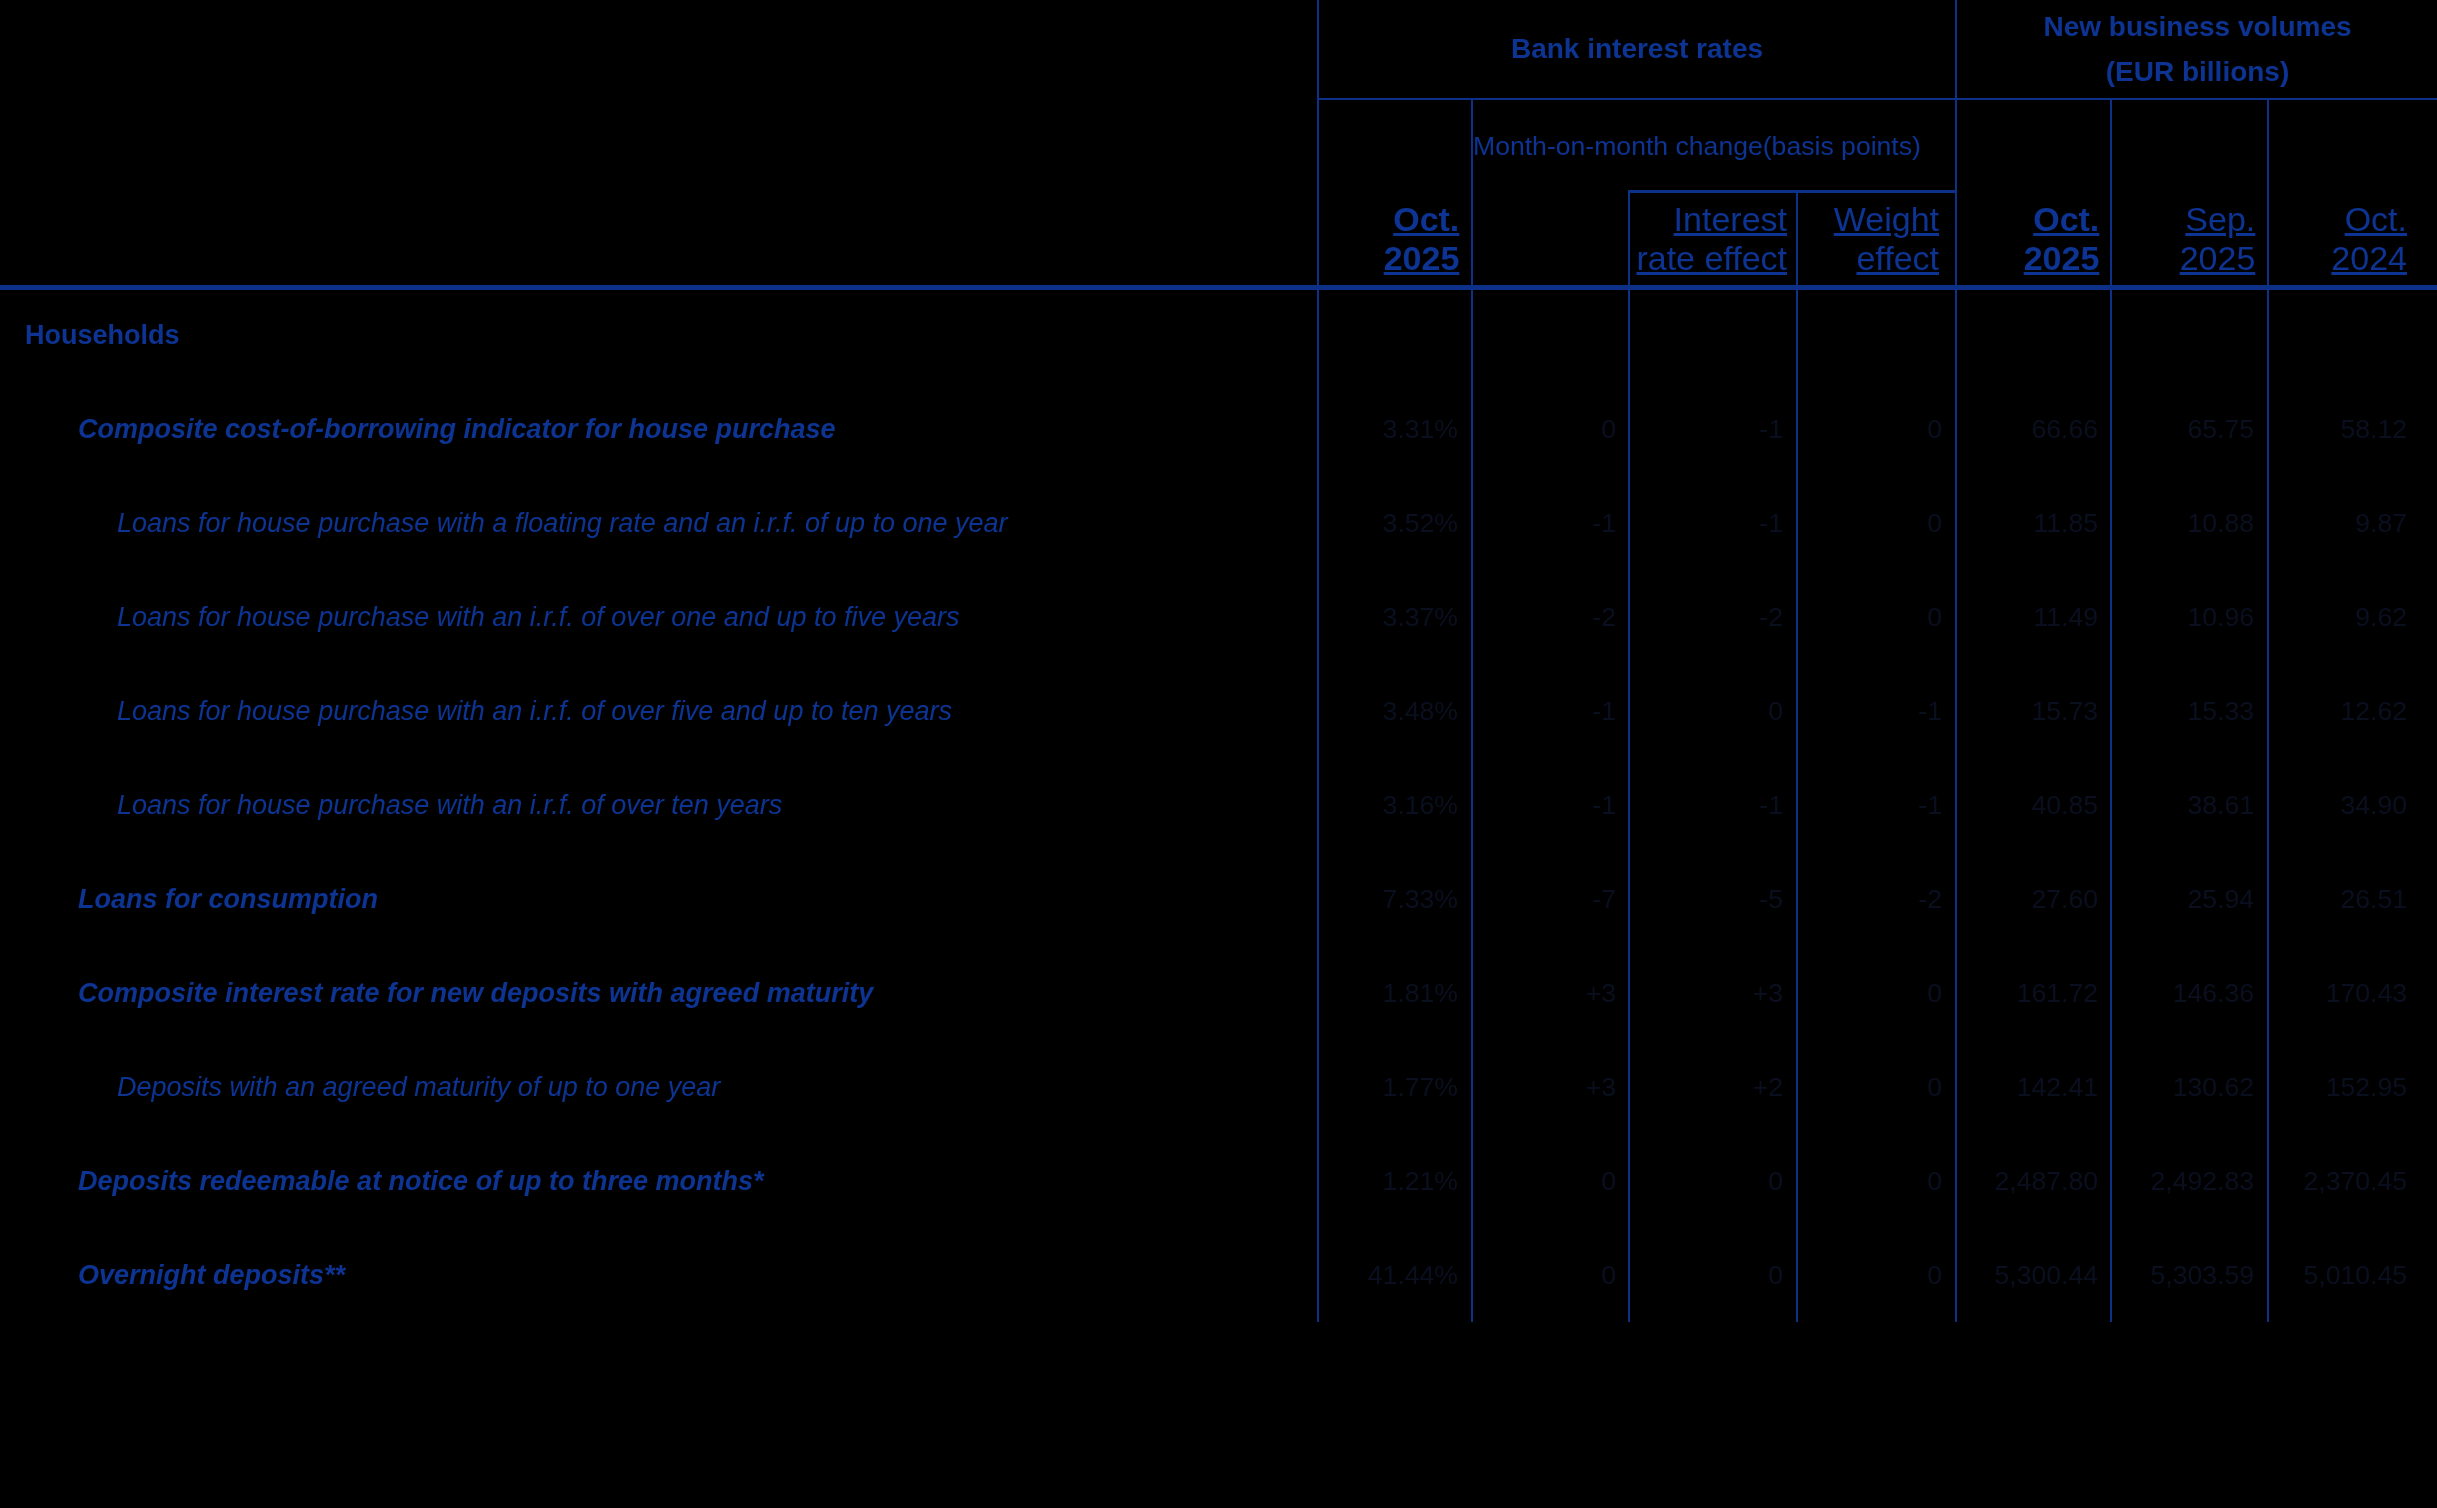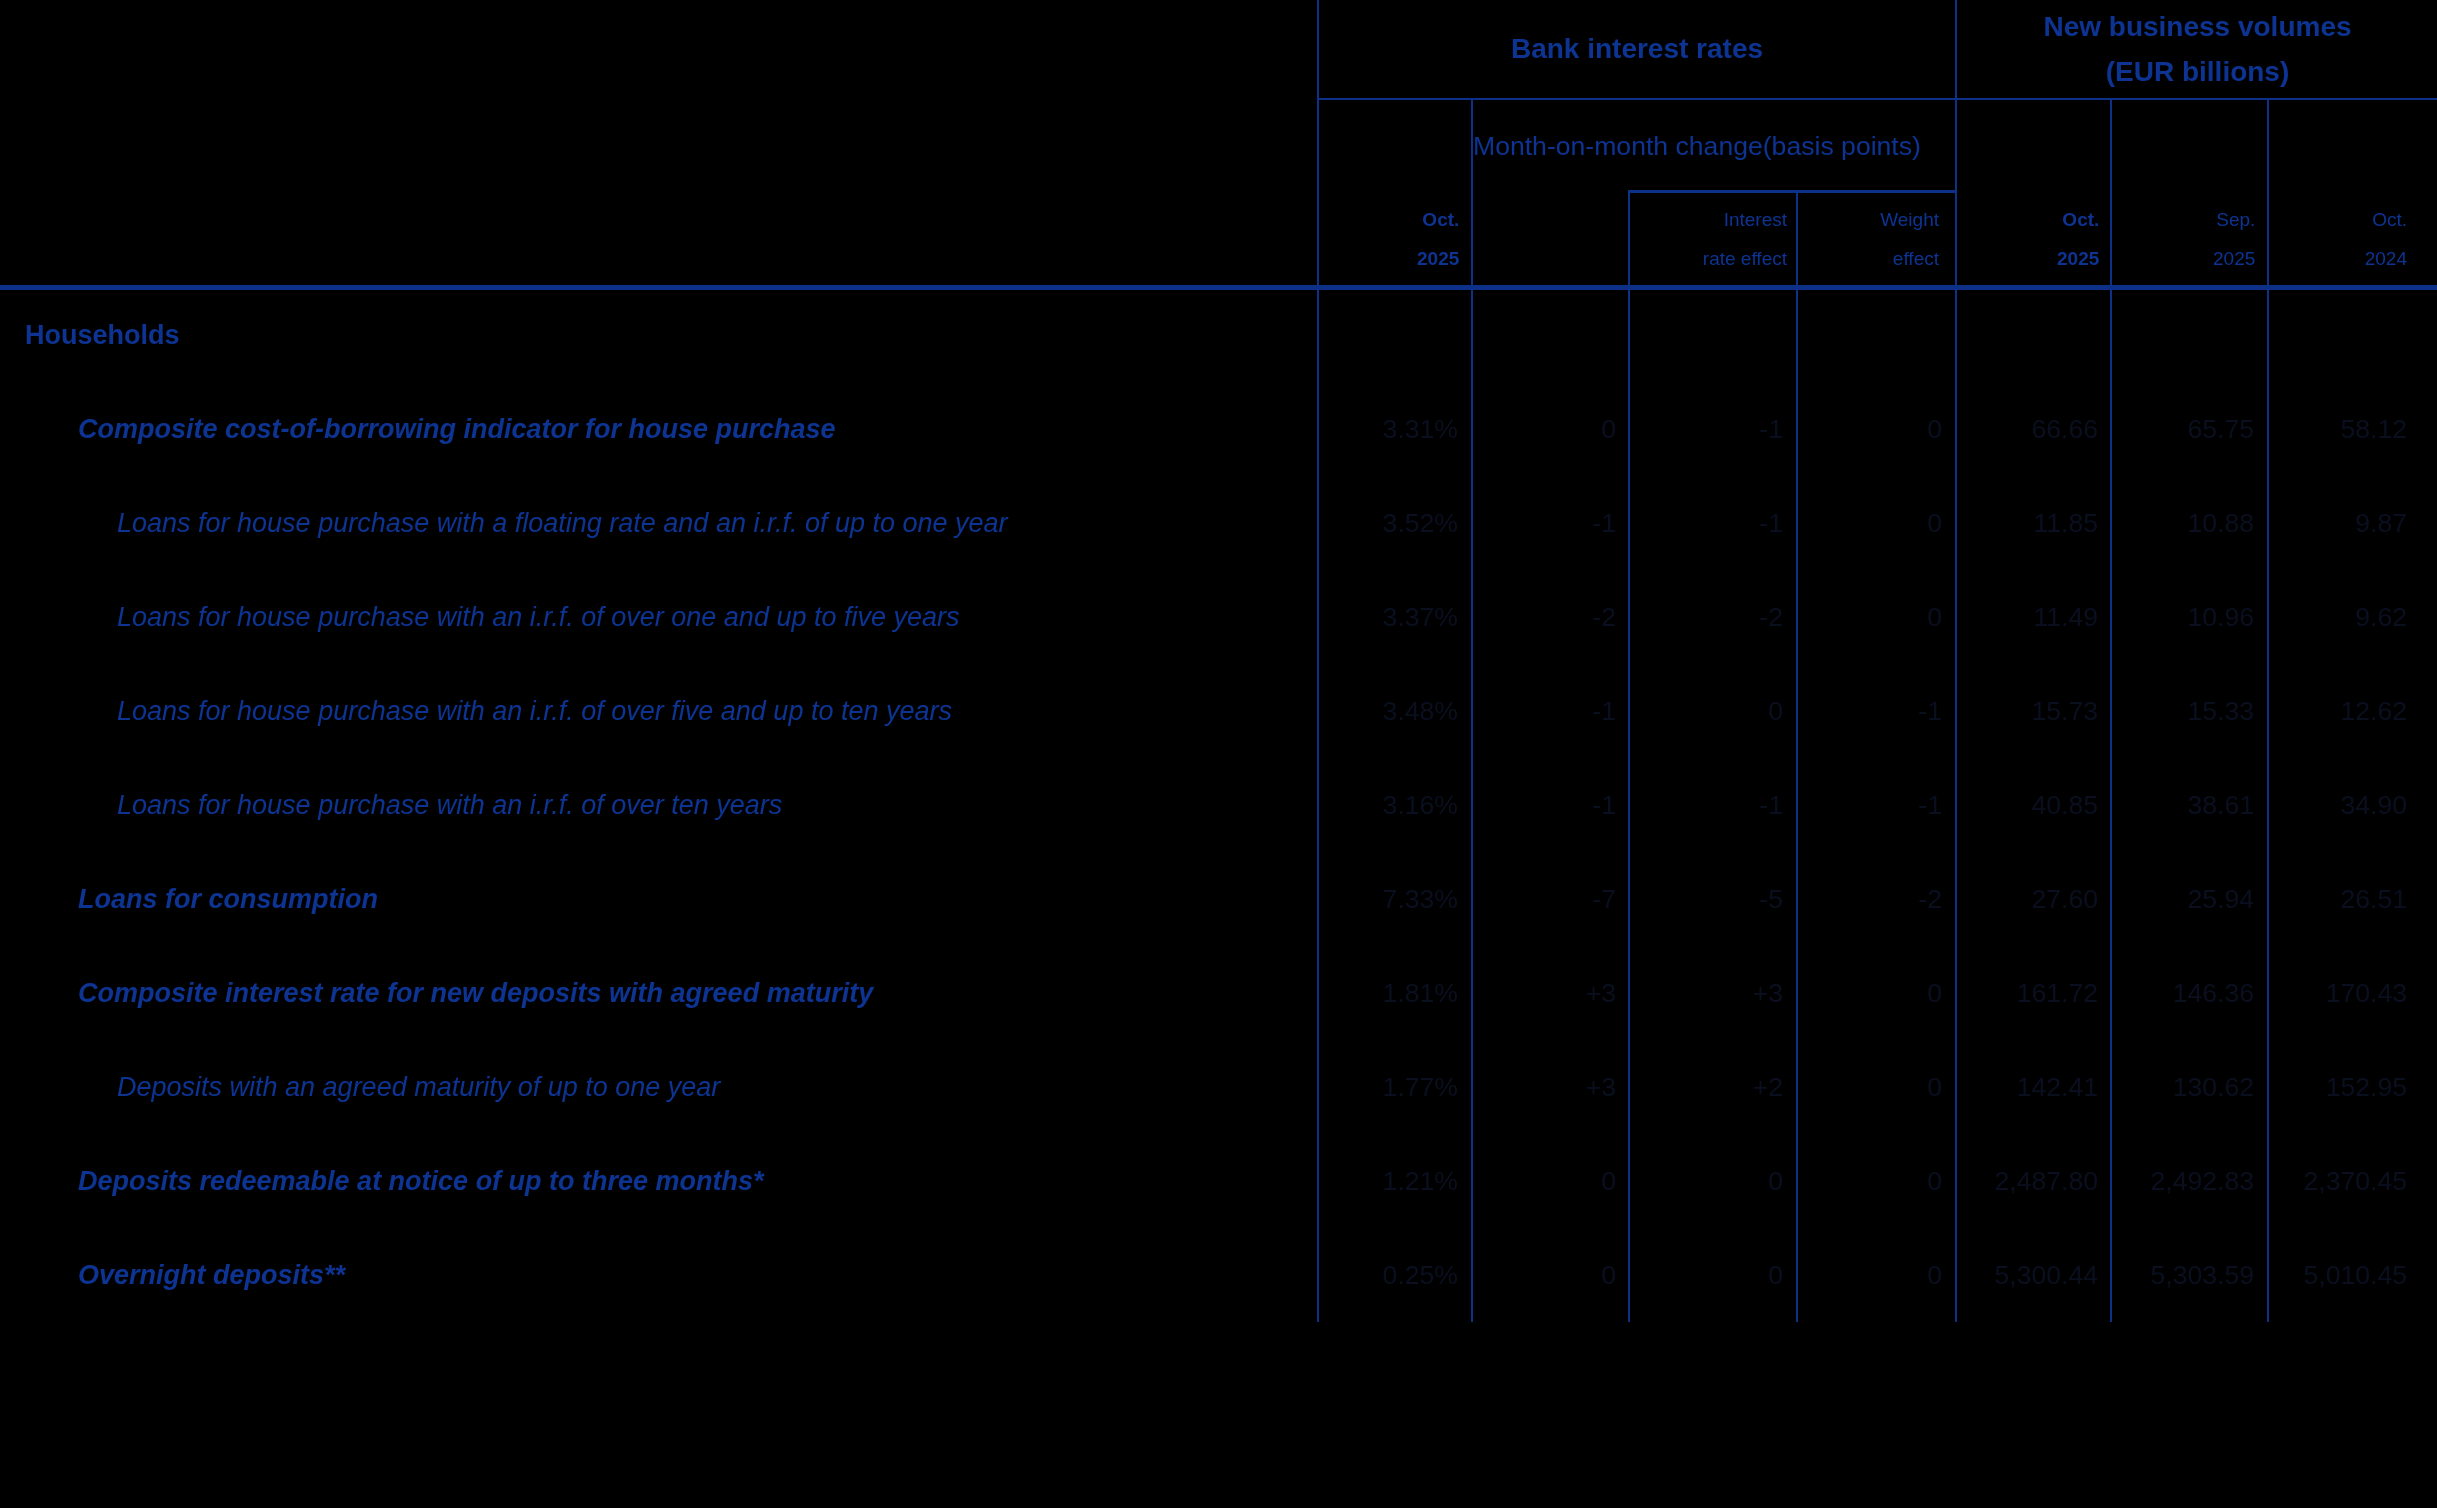--- a/index.html
+++ b/index.html
@@ -39,22 +39,22 @@
   }
   .bank-hdr { left: 1317px; top: 0; width: 640px; height: 97px; }
   .nbv-hdr  { left: 1957px; top: 0; width: 481px; height: 97px; flex-direction: column; }
   .mom-hdr {
     left: 1473px; top: 104px; width: 484px; height: 84px;
     flex-direction: row; align-items: center; justify-content: flex-start;
     text-align: center; font-size: 26.6px; line-height: 38px;
   }
   .colhdr {
     flex-direction: column; align-items: flex-end; justify-content: flex-end;
-    font-size: 19px; line-height: 39px;
-    padding: 0 11.7px 7.8px 0; 
+    font-size: 34px; line-height: 39px;
+    padding: 0 11.7px 7.8px 0;  text-decoration: underline;
   }
   .colhdr.bold { font-weight: bold; }
   .ch1 { left: 1317px; top: 98px; width: 154px; height: 188px; }
   .ch3 { left: 1630px; top: 193px; width: 166px; height: 93px; padding-right: 9px; }
   .ch4 { left: 1798px; top: 193px; width: 157px; height: 93px; padding-right: 16px; }
   .ch5 { left: 1957px; top: 98px; width: 154px; height: 188px; }
   .ch6 { left: 2112px; top: 98px; width: 155px; height: 188px; }
   .ch7 { left: 2269px; top: 98px; width: 169px; height: 188px; padding-right: 31px; }
   
   .rows { position: absolute; left: 0; top: 0; width: 2438px; height: 1509px; }
@@ -231,21 +231,21 @@
       <span class="val col-0">1.21%</span>
       <span class="val col-1">0</span>
       <span class="val col-2">0</span>
       <span class="val col-3">0</span>
       <span class="val col-4">2,487.80</span>
       <span class="val col-5">2,492.83</span>
       <span class="val col-6">2,370.45</span>
     </div>
       <div class="row level1" style="top: 1228px;">
       <span class="row-label">Overnight deposits**</span>
-      <span class="val col-0">0.25%</span>
+      <span class="val col-0">41.44%</span>
       <span class="val col-1">0</span>
       <span class="val col-2">0</span>
       <span class="val col-3">0</span>
       <span class="val col-4">5,300.44</span>
       <span class="val col-5">5,303.59</span>
       <span class="val col-6">5,010.45</span>
     </div>
     </div>
 
 </div>

